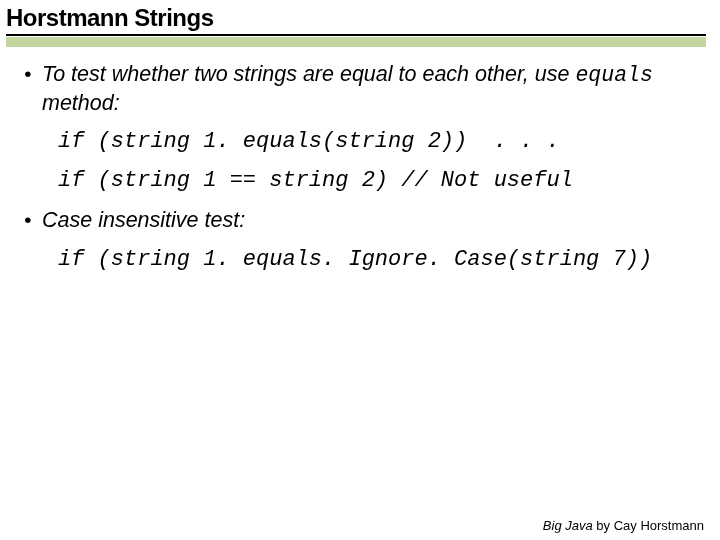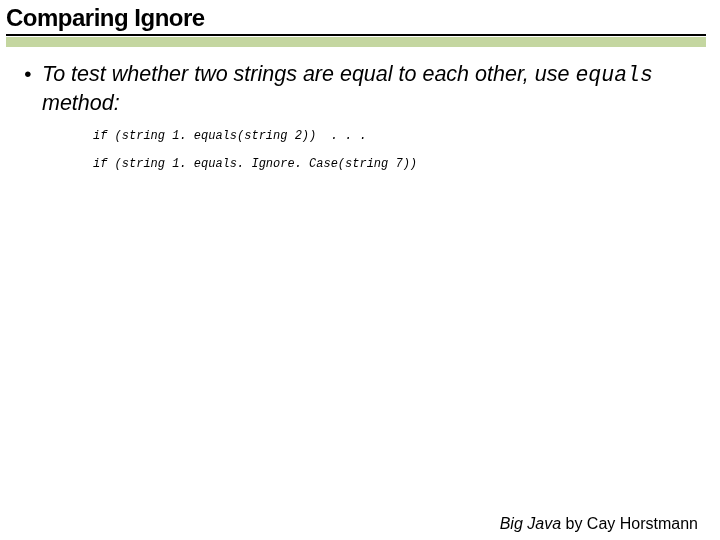--- a/index.html
+++ b/index.html
@@ -57,61 +57,67 @@
     position: absolute;
     left: 6px;
     top: 0;
     font-size: 21px;
   }
   .mono {
     font-family: "Courier New", Courier, monospace;
   }
   .code-line {
     font-family: "Courier New", Courier, monospace;
-    font-size: 12px;
+    font-size: 22px;
     color: #000;
-    margin: 12px 0 14px 75px;
+    margin: 12px 0 14px 40px;
     white-space: pre;
   }
   .footer {
     position: absolute;
-    right: 22px;
+    right: 16px;
     bottom: 6px;
     text-align: right;
-    font-size: 16px;
+    font-size: 13px;
     line-height: 1.25;
     color: #000;
   }
   .footer .book { font-style: italic; }
 </style>
 </head>
 <body>
 
 <div class="slide">
 
   <div class="title-block">
     <div class="title-underline">
-      <div class="title">Comparing Ignore</div>
+      <div class="title">Horstmann Strings</div>
     </div>
     <div class="green-bar"></div>
   </div>
 
   <div class="body">
     <ul class="top">
 
       <li>
         <span>To test whether two strings are equal to each other, use </span><span class="mono">equals</span><span> method:</span>
       </li>
     </ul>
 
     <div class="code-line">if (string 1. equals(string 2))  . . .</div>
 
 
+    <div class="code-line">if (string 1 == string 2) // Not useful</div>
 
 
+    <ul class="top" style="margin-top:10px">
+      <li>
+        <span>Case insensitive test:</span>
+      </li>
+    </ul>
 
     <div class="code-line">if (string 1. equals. Ignore. Case(string 7))</div>
 
   </div>
 
   <div class="footer">
     <div>
       <span class="book">Big Java</span><span> by Cay Horstmann</span>
     </div>
   </div>

